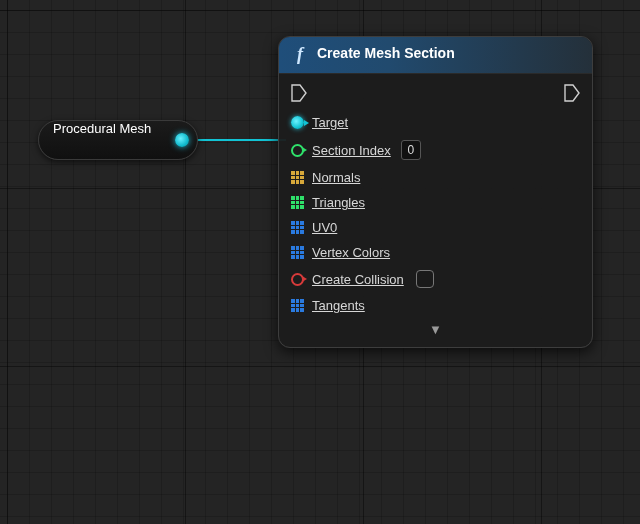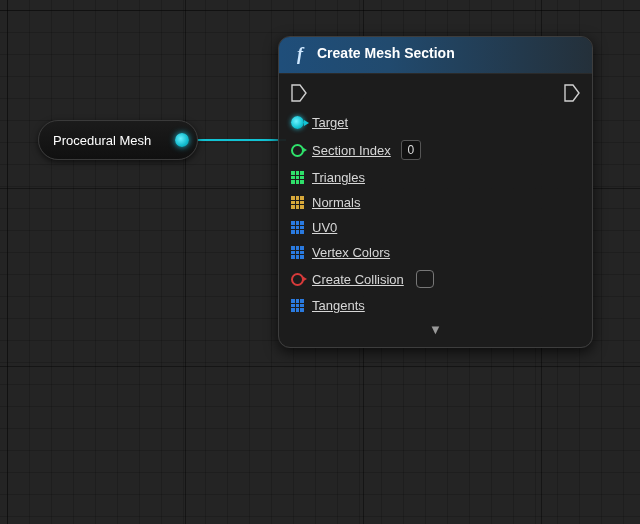--- a/index.html
+++ b/index.html
@@ -39,21 +39,21 @@
   
   .small-node {
     position: absolute;
     left: 38px; top: 120px;
     width: 160px; height: 40px;
     background: linear-gradient(#1b1b1b, #101010);
     border: 1px solid #3a3a3a;
     border-radius: 20px;
     color: #fff;
     font-size: 13px;
-    display: flex; align-items: center;
+    display: flex; align-items: flex-start;
     padding: 0 14px;
     box-shadow: 0 2px 6px rgba(0,0,0,0.6);
     z-index: 3;
   }
   .small-node .pin-out {
     position: absolute; right: 8px; top: 50%; transform: translateY(-50%);
     width: 14px; height: 14px; border-radius: 50%;
     background: radial-gradient(circle at 40% 40%, #66f0ff, #10b9cc 60%, #0a7f8c);
     box-shadow: 0 0 6px rgba(30,200,230,0.9);
   }
@@ -190,47 +190,47 @@
     </div>
 
     <div class="pin-row">
       <span class="pin-circle hollow-green"></span>
       <span class="label">Section Index</span>
       <span class="int-box">0</span>
     </div>
 
 
     <div class="pin-row">
+      <span class="pin-grid pg-gold">
+          <span></span>
+          <span></span>
+          <span></span>
+          <span></span>
+          <span></span>
+          <span></span>
+          <span></span>
+          <span></span>
+          <span></span>
+        </span>
+      <span class="label">Normals</span>
+    </div>
+
+    <div class="pin-row">
       <span class="pin-grid pg-green">
           <span></span>
           <span></span>
           <span></span>
           <span></span>
           <span></span>
           <span></span>
           <span></span>
           <span></span>
           <span></span>
         </span>
       <span class="label">Triangles</span>
-    </div>
-
-    <div class="pin-row">
-      <span class="pin-grid pg-gold">
-          <span></span>
-          <span></span>
-          <span></span>
-          <span></span>
-          <span></span>
-          <span></span>
-          <span></span>
-          <span></span>
-          <span></span>
-        </span>
-      <span class="label">Normals</span>
     </div>
 
     <div class="pin-row">
       <span class="pin-grid pg-blue">
           <span></span>
           <span></span>
           <span></span>
           <span></span>
           <span></span>
           <span></span>

